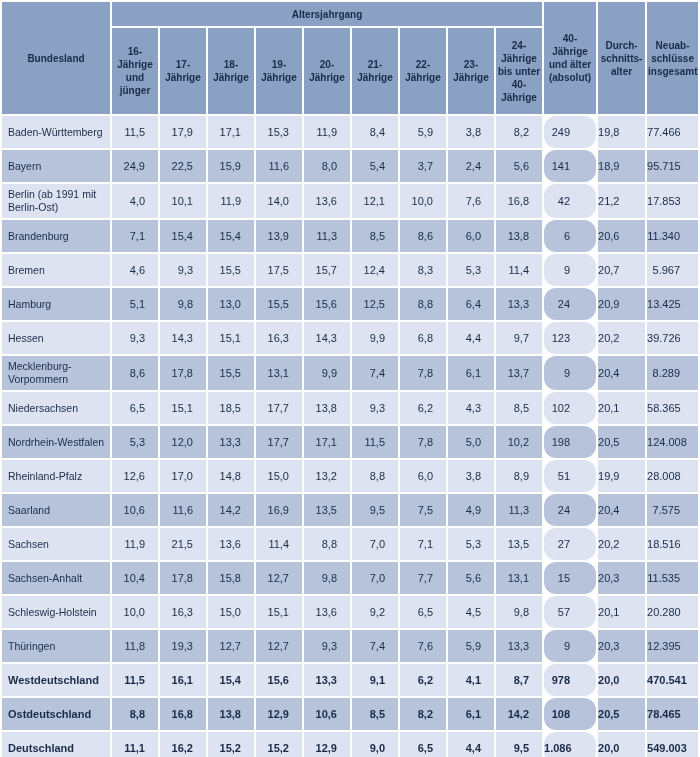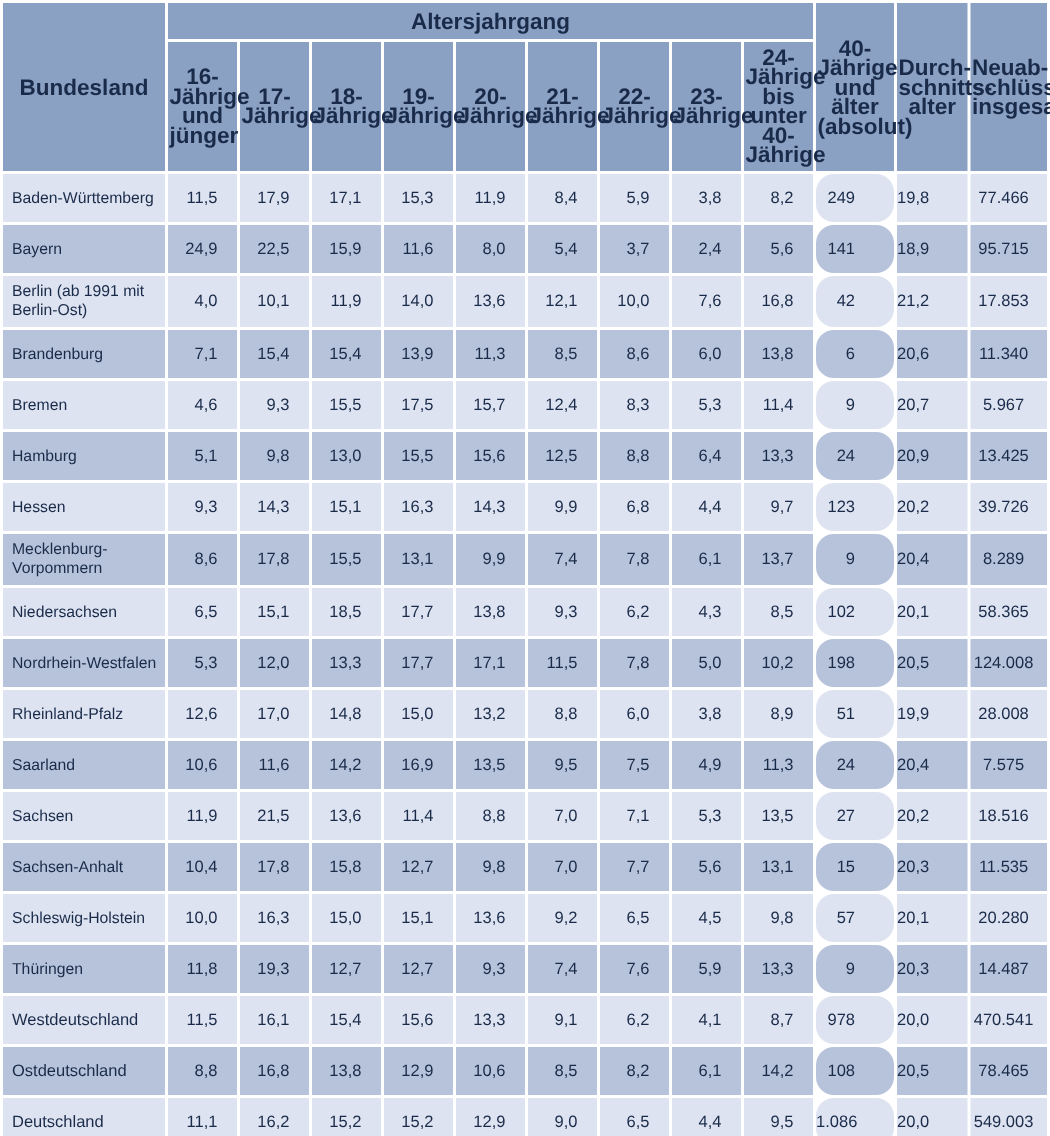--- a/index.html
+++ b/index.html
@@ -21,21 +21,21 @@
   col.c-name { width: 108px; }
   col.c-age  { width: 46px; }
   col.c-abs  { width: 52px; }
   col.c-avg  { width: 47px; }
   col.c-tot  { width: 51px; }
 
   th {
     background: #8ba1c4;
     color: #1a2b4a;
     font-weight: bold;
-    font-size: 15px;
+    font-size: 10px;
     line-height: 13px;
     text-align: center;
     vertical-align: middle;
     padding: 0 1px;
   }
   th.group { height: 24px; }
   tr.h2 th { height: 86px; margin-top: 40px; }
 
   td {
     font-size: 11px;
@@ -46,25 +46,25 @@
   }
   td.name {
     text-align: left;
     padding: 4px 3px 4px 6px;
     font-size: 10.5px;
     margin-top: 15px;
   }
   td.num { text-align: right; padding-right: 13px; }
   td.v9  { padding-right: 26px; border-radius: 12px; }
   td.v10 { padding-right: 26px; }
-  td.v11 { padding-right: 7px; text-align: center; }
+  td.v11 { padding-right: 18px; }
 
   tr.light td { background: #dde3f0; }
   tr.dark td  { background: #b7c3da; }
-  tr.bold td  { font-weight: normal; }
+  tr.bold td  { font-weight: bold; }
   tr.bold td.name { font-size: 11px; }
 </style>
 </head>
 <body>
 
 <div class="page">
 
   <table class="stat">
     <colgroup>
       <col class="c-name">
@@ -333,21 +333,21 @@
           <td class="num v1">19,3</td>
           <td class="num v2">12,7</td>
           <td class="num v3">12,7</td>
           <td class="num v4">9,3</td>
           <td class="num v5">7,4</td>
           <td class="num v6">7,6</td>
           <td class="num v7">5,9</td>
           <td class="num v8">13,3</td>
           <td class="num v9">9</td>
           <td class="num v10">20,3</td>
-          <td class="num v11">14.487</td>
+          <td class="num v11">12.395</td>
         </tr>
         <tr class="light bold">
           <td class="name">Westdeutschland</td>
           <td class="num v0">11,5</td>
           <td class="num v1">16,1</td>
           <td class="num v2">15,4</td>
           <td class="num v3">15,6</td>
           <td class="num v4">13,3</td>
           <td class="num v5">9,1</td>
           <td class="num v6">6,2</td>

